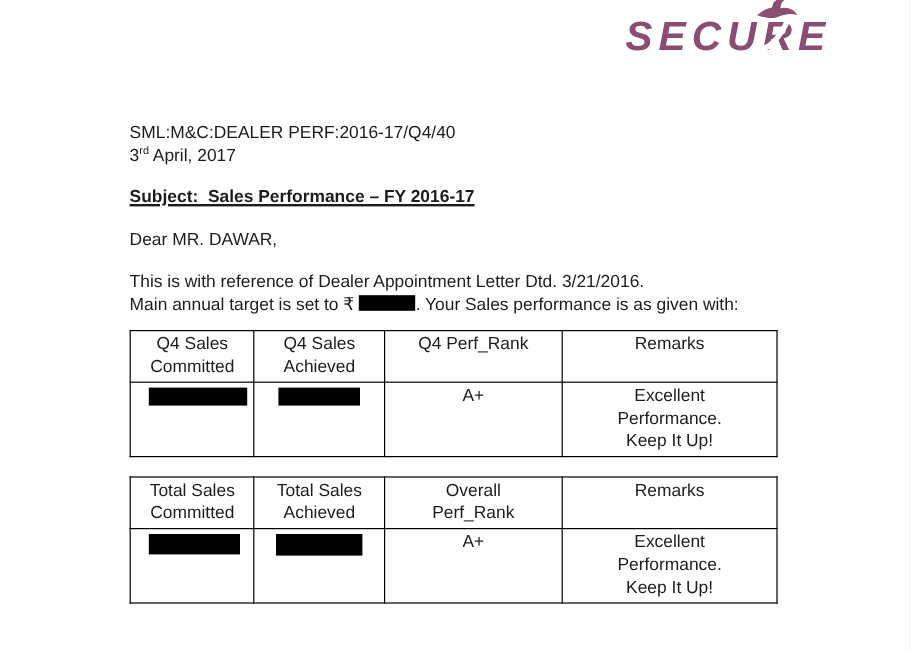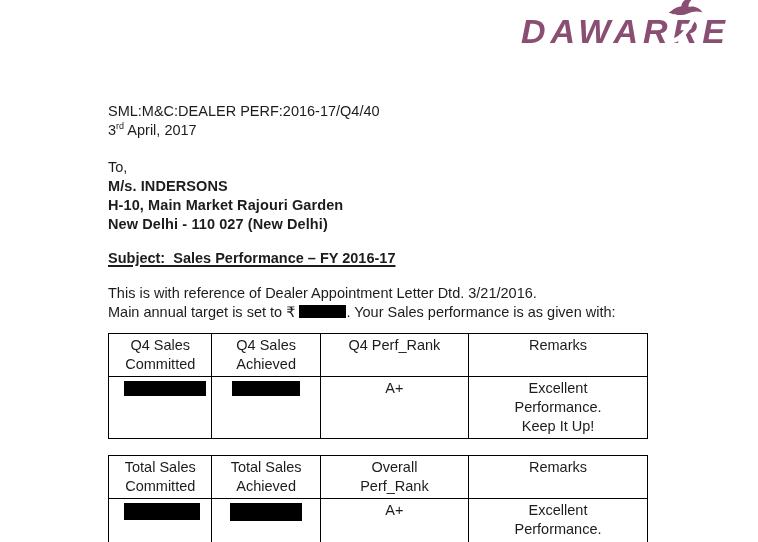--- a/index.html
+++ b/index.html
@@ -93,46 +93,41 @@
   .r-q4a { width:68px; }
   .r-tc  { width:76px; height:17px; }
   .r-ta  { width:72px; height:18px; }
 </style>
 </head>
 <body>
 
 <div class="page">
 
   <div class="logo">
-    <span>DAWAR</span><span class="rwrap"><span>R</span>
+    <span>SECU</span><span class="rwrap"><span>R</span>
       <svg class="bird" viewBox="0 0 40 24">
         <path fill="#8B4E73" d="M15 12 C14 5 21 0 29 1 C24 4 22 8 23 12 C20 11 17 11 15 12 Z"></path>
         <path fill="#8B4E73" d="M3 16 C9 10 17 9 22 11 C29 9 35 12 38 17 C32 15 27 16 22 18 C15 21 8 20 3 16 Z"></path>
         <path fill="#8B4E73" d="M1 17 L7 14 L7 19 Z"></path>
       </svg>
       <svg class="swoosh" viewBox="0 0 34 34">
         <path d="M-1 24 C9 28 18 21 27 4" fill="none" stroke="#ffffff" stroke-width="4.5" stroke-linecap="round"></path>
       </svg>
     </span><span>E</span>
   </div>
 
   <div class="content">
 
     <div class="refline">SML:M&amp;C:DEALER PERF:2016-17/Q4/40</div>
     <div class="dateline"><span>3</span><sup>rd</sup><span class="pre"> April, 2017</span></div>
 
-    <div class="recipient">
-      <div>To,</div>
-      <div class="bold">M/s. INDERSONS</div>
-      <div class="bold">H-10, Main Market Rajouri Garden</div>
-      <div class="bold">New Delhi - 110 027 (New Delhi)</div>
-    </div>
 
     <div class="subject">Subject:  Sales Performance – FY 2016-17</div>
 
+    <div class="greeting">Dear MR. DAWAR,</div>
 
     <div class="bodytext">
       <div>This is with reference of Dealer Appointment Letter Dtd. 3/21/2016.</div>
       <div><span style="white-space:pre-wrap;">Main annual target is set to ₹ </span><span class="redact-inline"></span><span>. Your Sales performance is as given with:</span></div>
     </div>
 
     <table class="perf t1">
       <colgroup>
         <col style="width:19.2%">
           <col style="width:20.1%">

